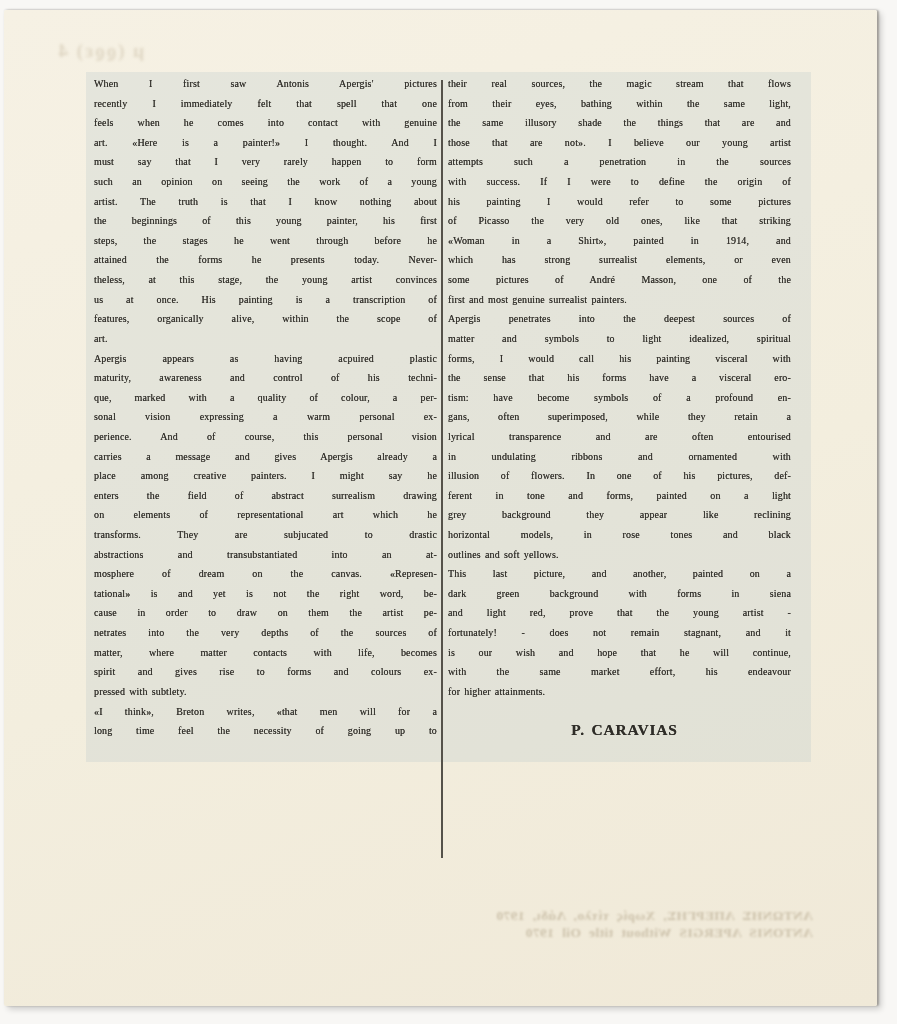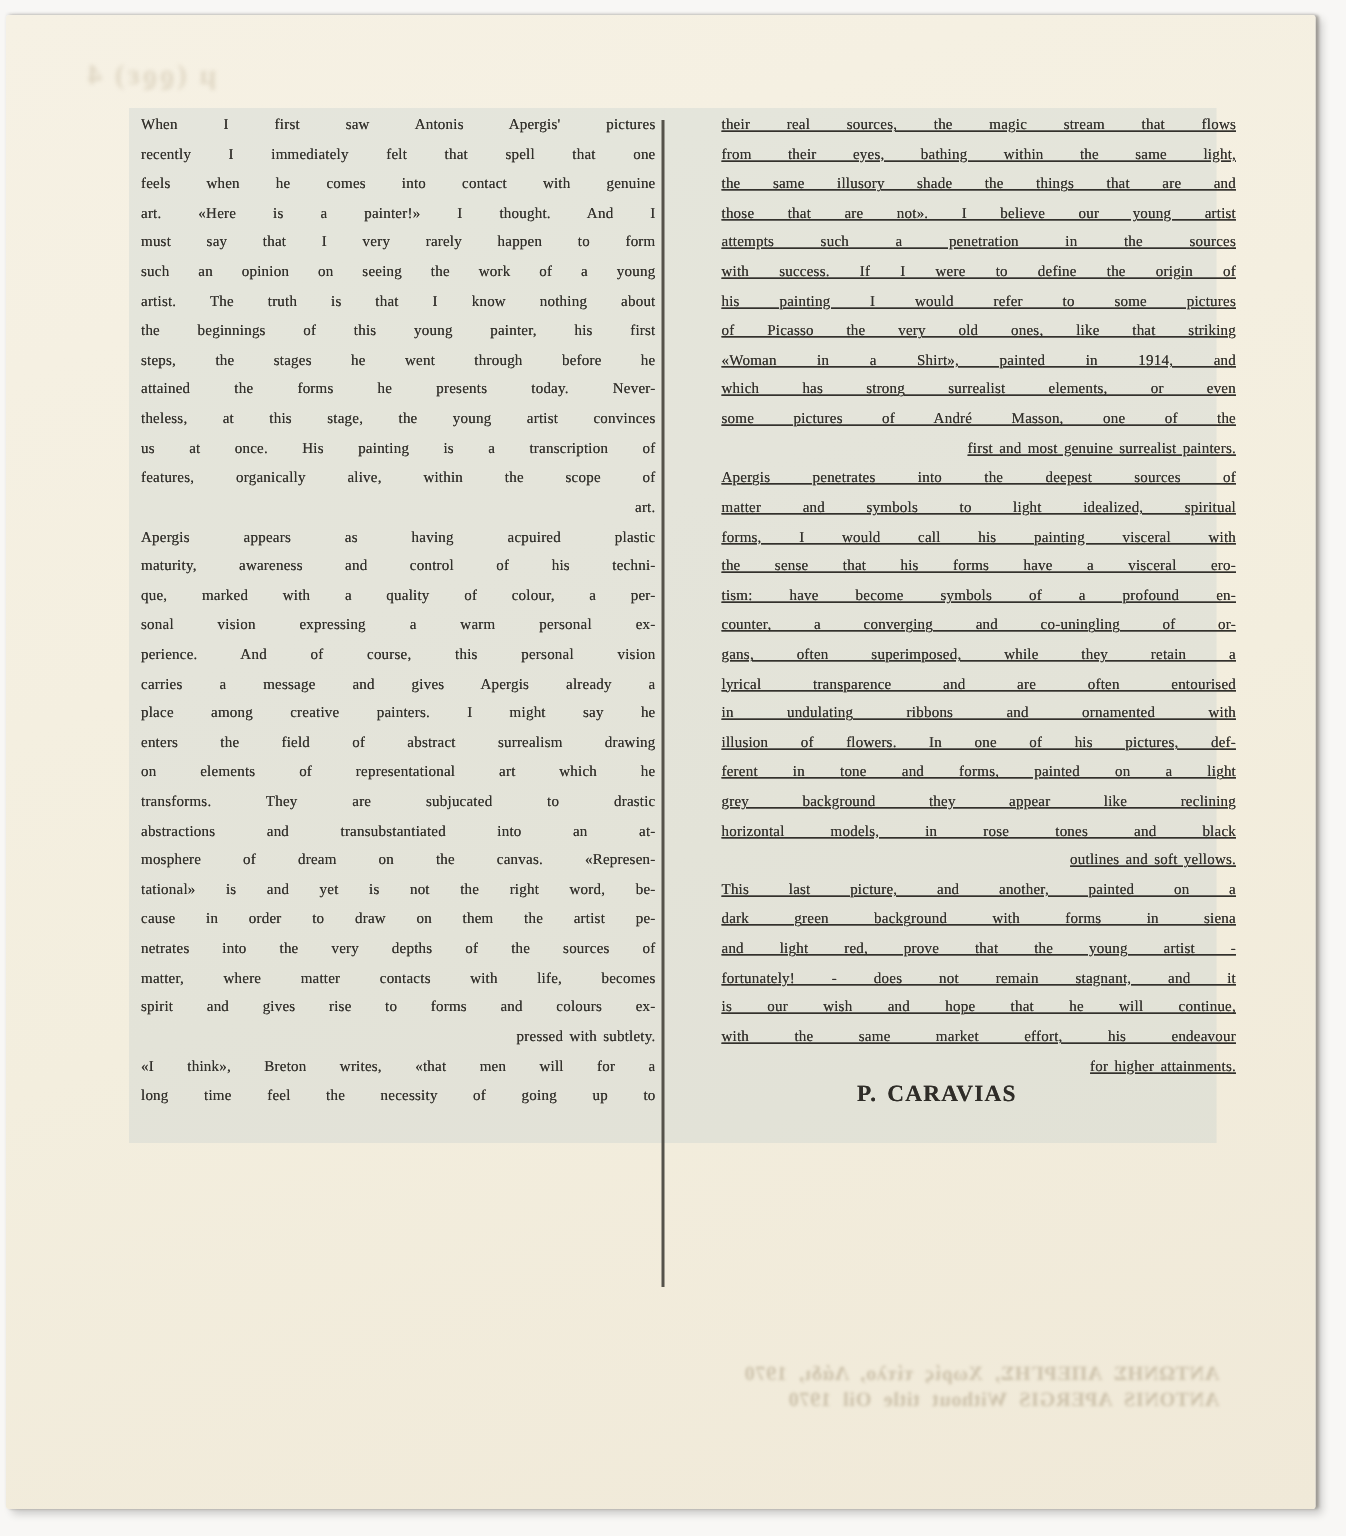--- a/index.html
+++ b/index.html
@@ -18,24 +18,24 @@
     position:absolute;background:rgba(183,197,200,.26);
   }
   .tint-left{left:82px;top:62px;width:357px;height:690px;}
   .tint-right{left:439px;top:62px;width:368px;height:690px;}
   .col{
     position:absolute;width:343px;color:#33312c;
     font-size:10px;letter-spacing:.15px;word-spacing:1.5px;
     text-shadow:0 0 .4px rgba(40,38,33,.8);
   }
   .col1{left:90px;top:68px;}
-  .col2{left:477px;top:68px;text-decoration:underline;}
+  .col2{left:444px;top:68px;}
   .line{height:19.62px;white-space:normal;overflow:visible;}
   .just{text-align:justify;text-align-last:justify;text-justify:inter-word;}
-  .flush{text-align:right;}
+  .flush{text-align:left;}
   .divider{
     position:absolute;left:437px;top:70px;width:2px;height:778px;
     background:#55524a;
   }
   .signature{
     position:absolute;left:450px;top:711px;width:341px;
     text-align:center;font-weight:bold;font-size:15.5px;color:#2f2d28;
     letter-spacing:.8px;word-spacing:2px;
     text-shadow:0 0 .4px rgba(40,38,33,.8);
   }
@@ -110,21 +110,20 @@
       <div class="line just">of Picasso the very old ones, like that striking</div>
       <div class="line just">«Woman in a Shirt», painted in 1914, and</div>
       <div class="line just">which has strong surrealist elements, or even</div>
       <div class="line just">some pictures of André Masson, one of the</div>
       <div class="line flush">first and most genuine surrealist painters.</div>
       <div class="line just">Apergis penetrates into the deepest sources of</div>
       <div class="line just">matter and symbols to light idealized, spiritual</div>
       <div class="line just">forms, I would call his painting visceral with</div>
       <div class="line just">the sense that his forms have a visceral ero-</div>
       <div class="line just">tism: have become symbols of a profound en-</div>
-      <div class="line just">counter, a converging and co-uningling of or-</div>
       <div class="line just">gans, often superimposed, while they retain a</div>
       <div class="line just">lyrical transparence and are often entourised</div>
       <div class="line just">in undulating ribbons and ornamented with</div>
       <div class="line just">illusion of flowers. In one of his pictures, def-</div>
       <div class="line just">ferent in tone and forms, painted on a light</div>
       <div class="line just">grey background they appear like reclining</div>
       <div class="line just">horizontal models, in rose tones and black</div>
       <div class="line flush">outlines and soft yellows.</div>
       <div class="line just">This last picture, and another,  painted on a</div>
       <div class="line just">dark green background with forms in siena</div>

